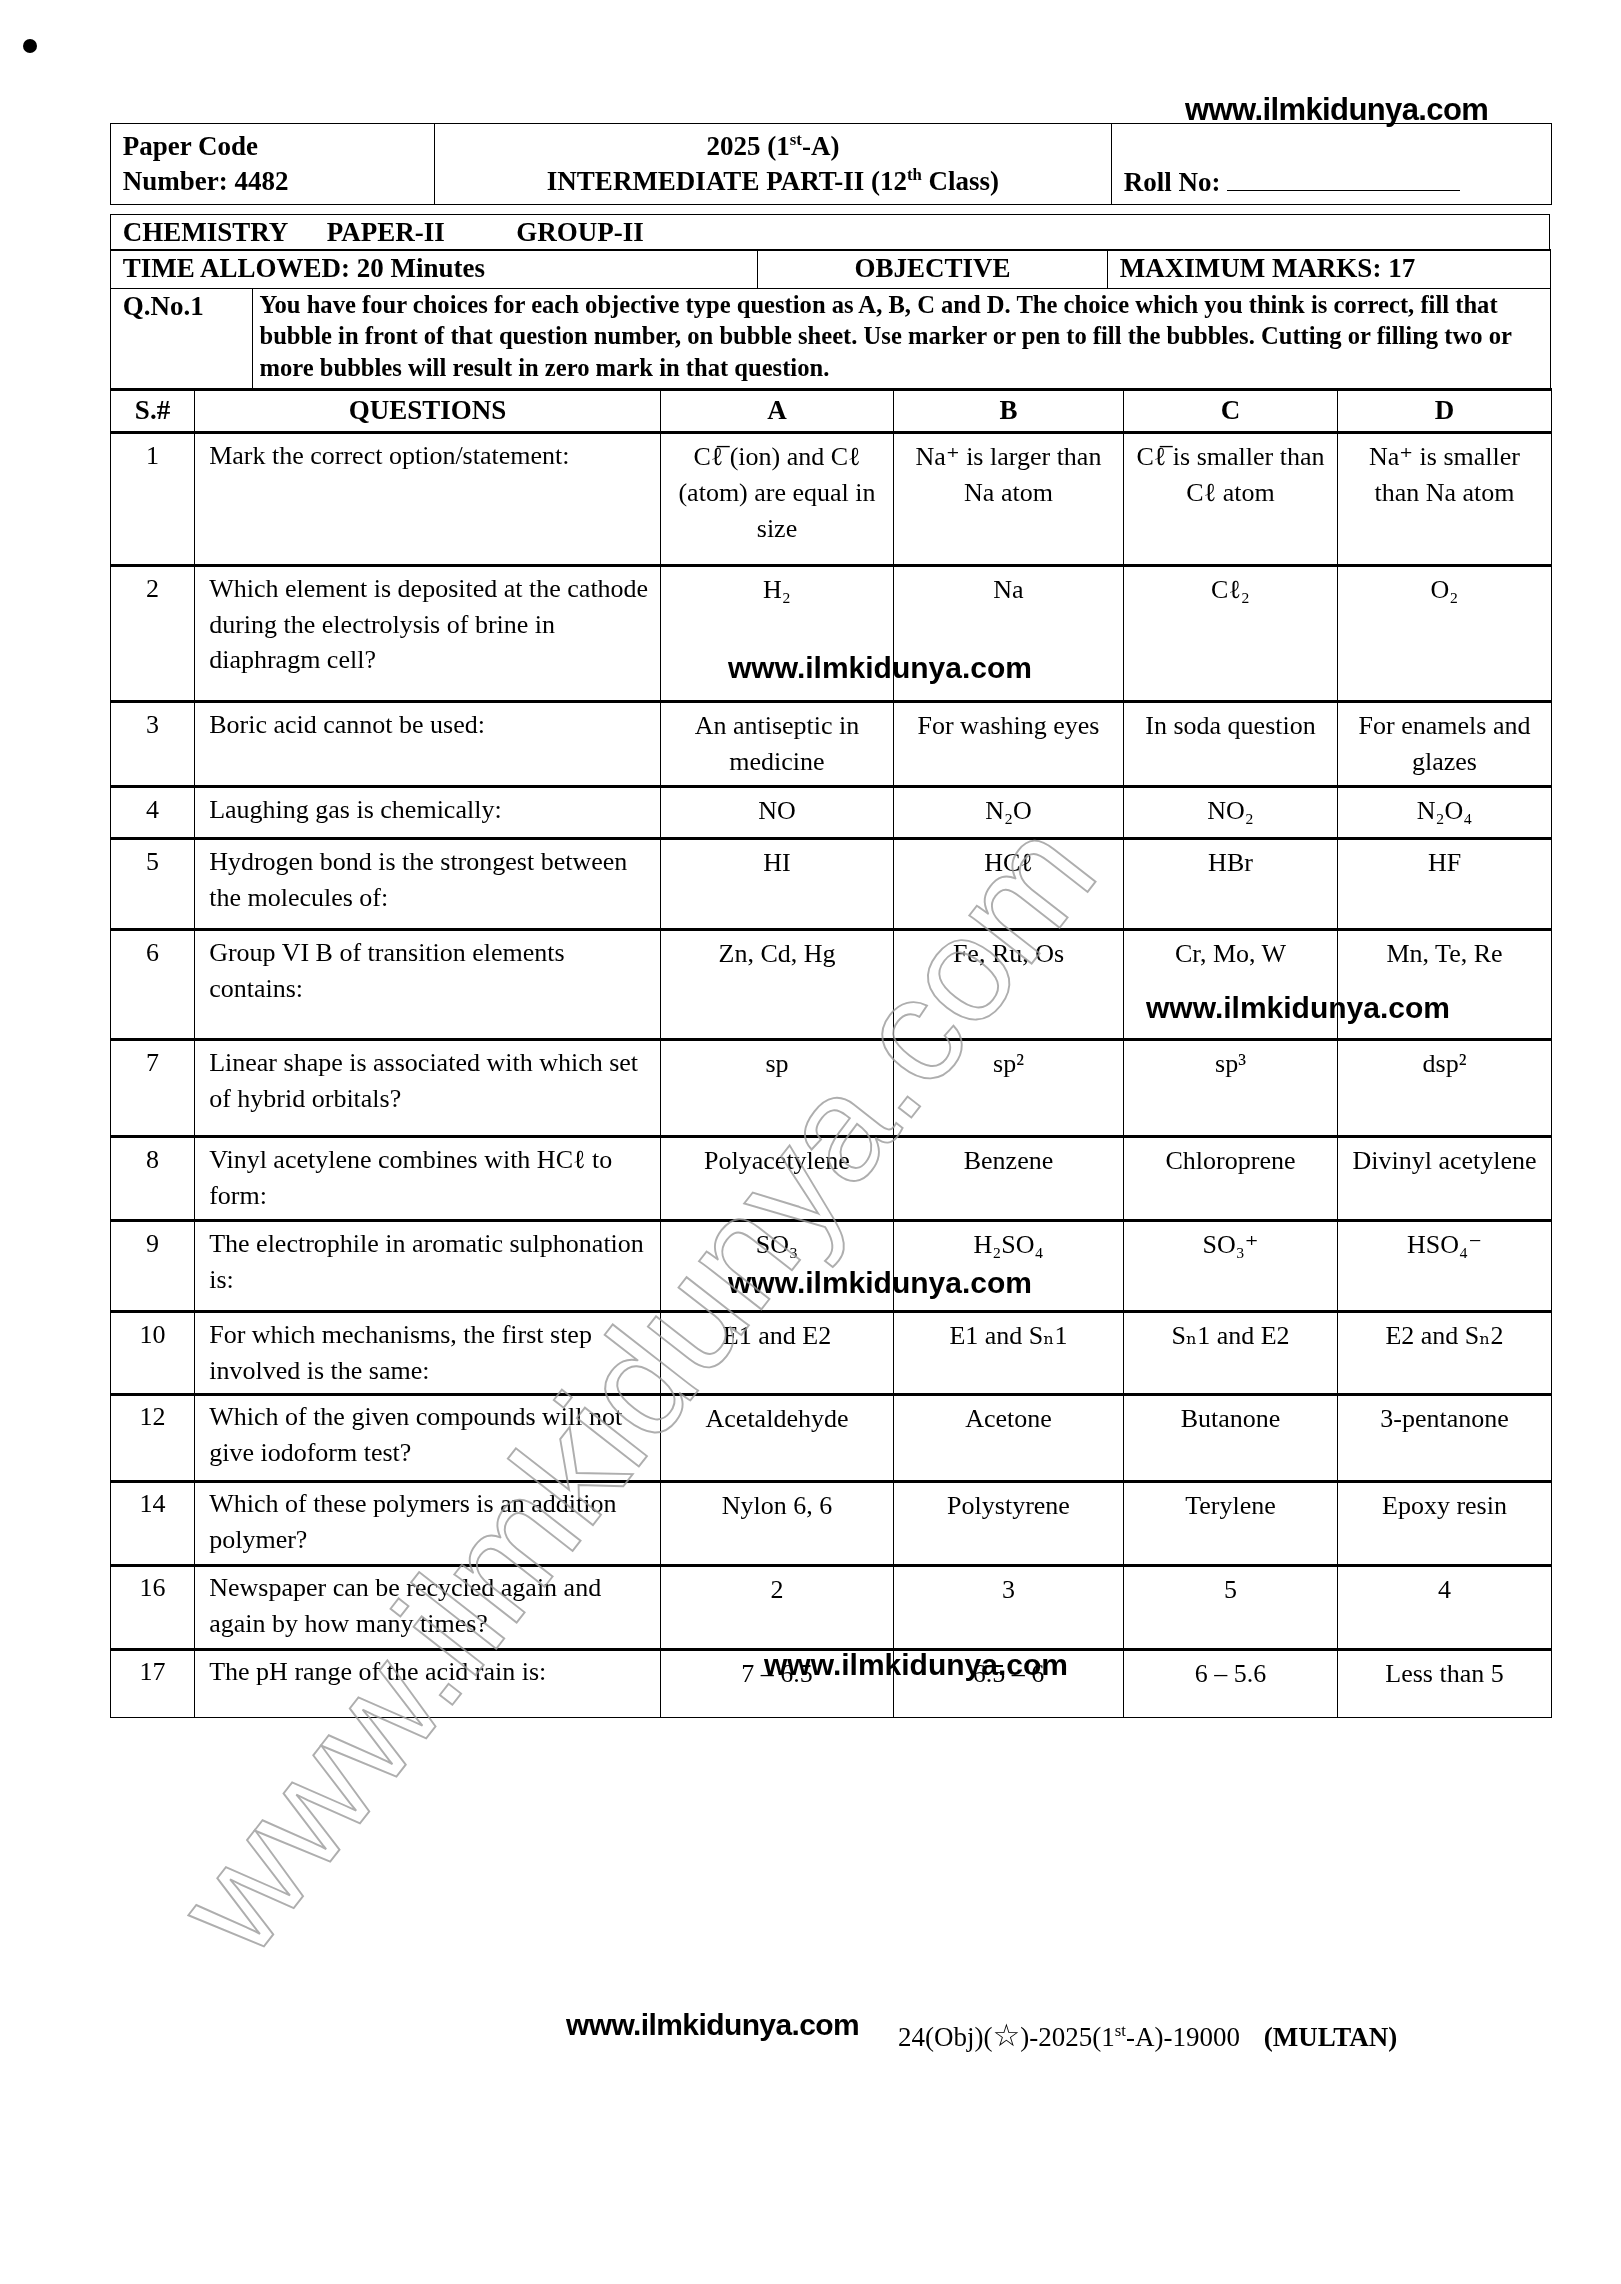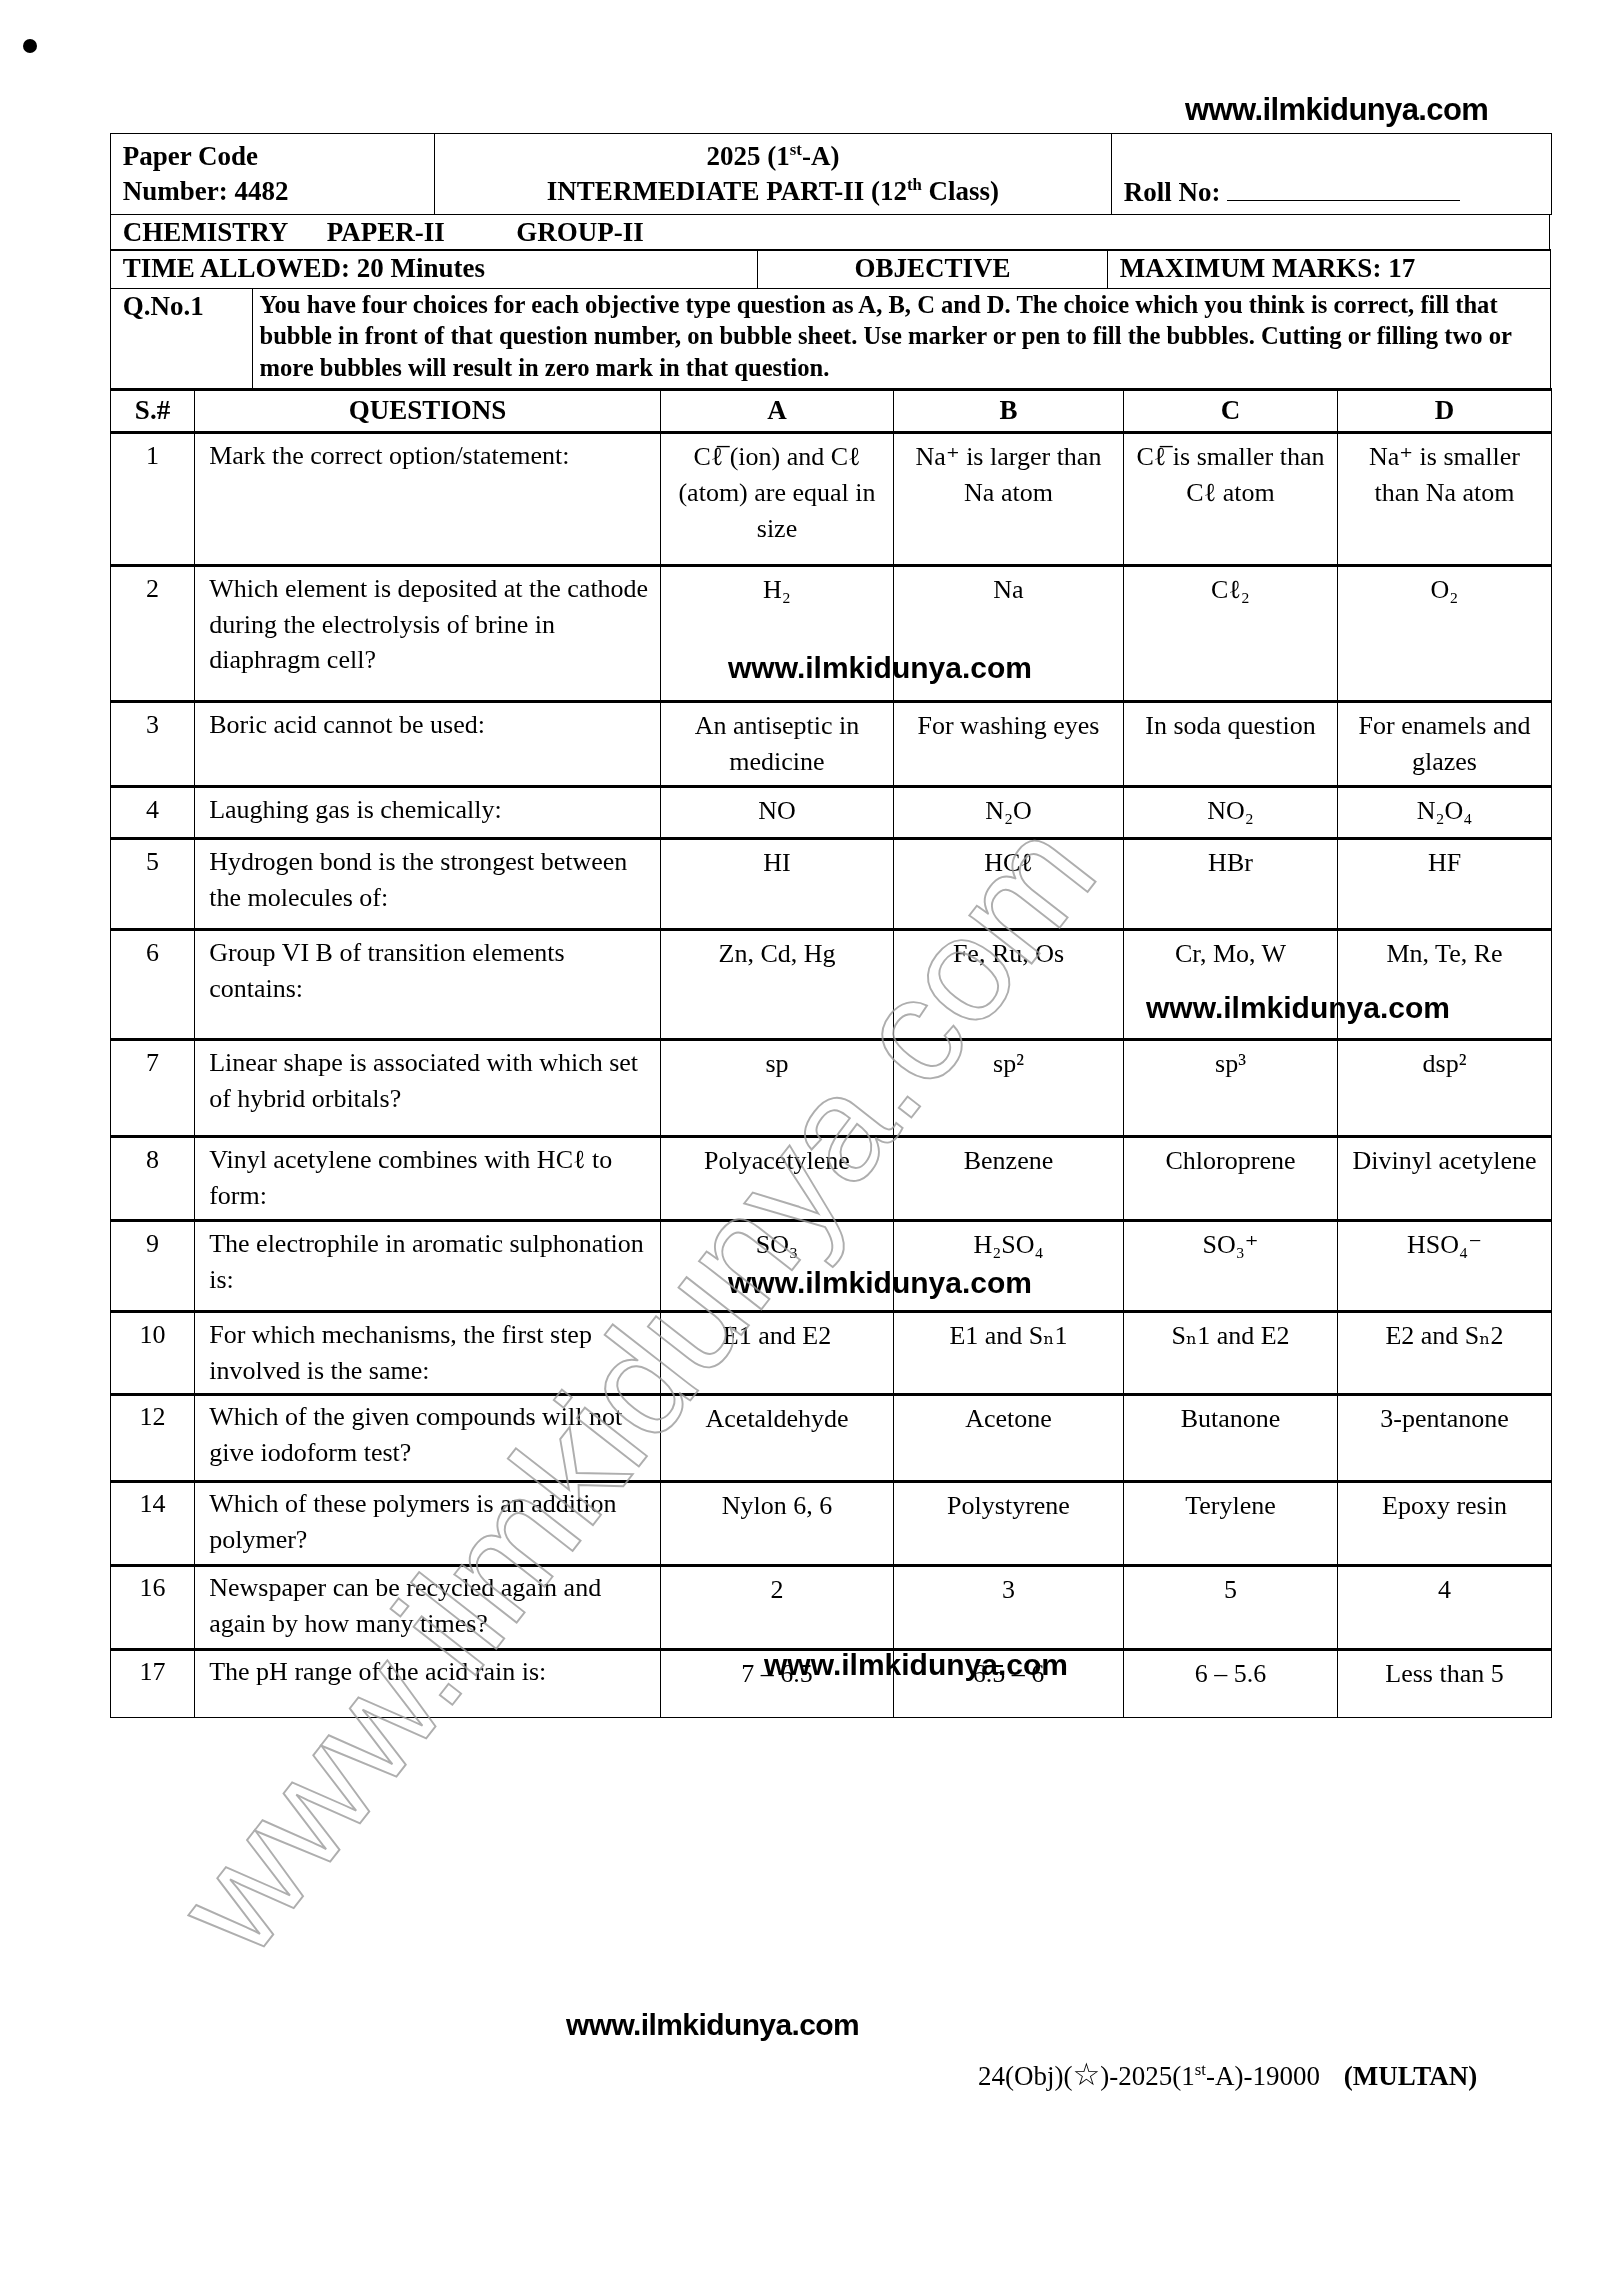--- a/index.html
+++ b/index.html
@@ -27,21 +27,21 @@
   .footcode { font-size: 27px; }
   .footcode b { font-weight: bold; }
 </style>
 </head>
 <body>
 
 <div class="abs dot"></div>
 
 <div class="abs site" style="left:1185px; top:92px;">www.ilmkidunya.com</div>
 
-<table class="hdr" style="top:133px;border-radius:26px;">
+<table class="hdr" style="top:123px;border-radius:26px;">
   <colgroup>
       <col style="width:324px">
       <col style="width:677px">
       <col style="width:440px">
     </colgroup>
   <tbody>
       <tr style="height:81px;">
     <td>
       <div>Paper Code</div>
       <div>Number: 4482</div>
@@ -236,17 +236,17 @@
 </table>
 
 <div class="wm" style="left:728px; top:651px;">www.ilmkidunya.com</div>
 <div class="wm" style="left:1146px; top:991px;">www.ilmkidunya.com</div>
 <div class="wm" style="left:728px; top:1266px;">www.ilmkidunya.com</div>
 <div class="wm" style="left:764px; top:1648px;">www.ilmkidunya.com</div>
 
 <div class="bigwm" style="left:278px; top:1813px; transform: rotate(-52deg);">www.ilmkidunya.com</div>
 
 <div class="abs site" style="left:566px; top:2008px; font-size:30px;">www.ilmkidunya.com</div>
-<div class="abs footcode" style="left:978px; top:2017px;margin-top:39px;">
+<div class="abs footcode" style="left:898px; top:2017px;">
   <span>24(Obj)(</span><span style="font-size:31px;">☆</span><span>)-2025(1</span><sup>st</sup><span>-A)-19000</span>
   <span style="display:inline-block; width:17px;"></span><b>(MULTAN)</b>
 </div>
 
 
 </body></html>

